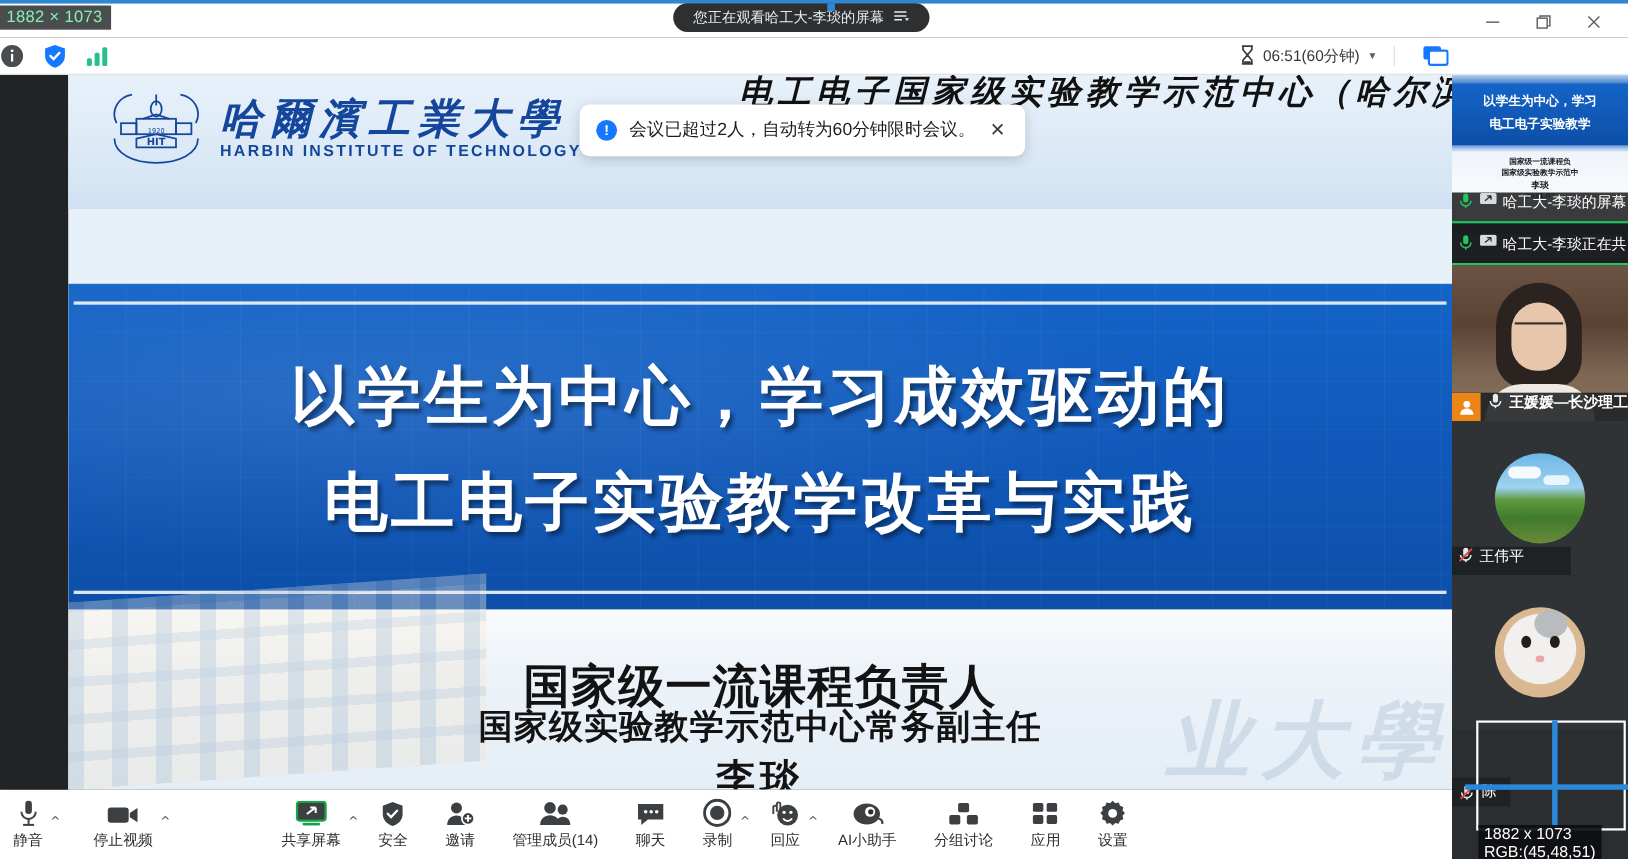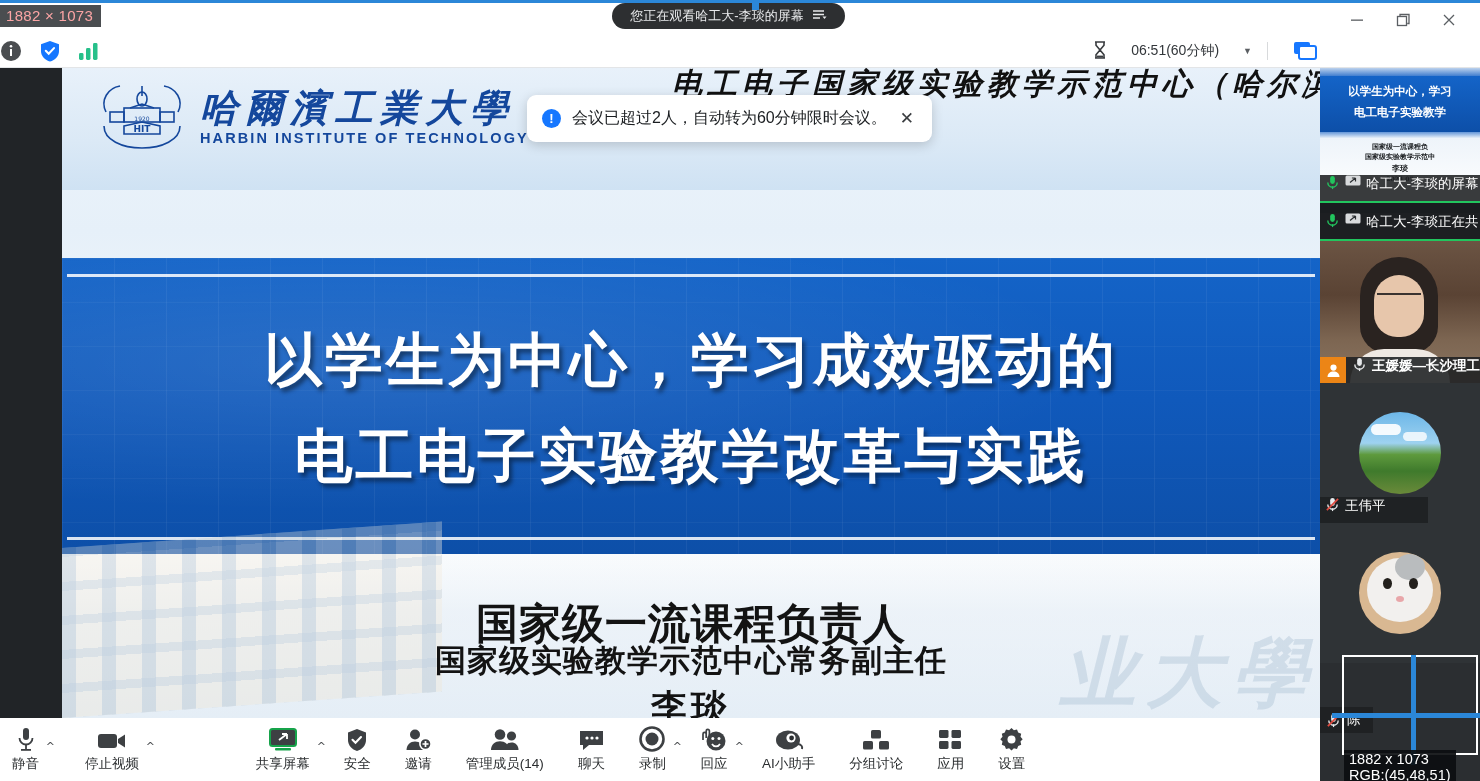--- a/index.html
+++ b/index.html
@@ -13,21 +13,21 @@
   
   #win-titlebar{
     position:absolute; left:0; top:0; width:1480px; height:34px;
     background:#fff; border-top:3px solid #3f4448;
   }
   #win-titlebar .topstrip{
     position:absolute; left:0; top:-3px; width:1480px; height:3px; background:#2b87d8;
   }
   #capture-size-badge{
     position:absolute; left:0; top:5px;
-    background:#4a4d50; color:#fca5a5; font-size:15px;
+    background:#4a4d50; color:#86efac; font-size:15px;
     padding:2px 8px 3px 6px; letter-spacing:.3px; z-index:40;
   }
   #share-pill{
     position:absolute; left:612px; top:3px; width:233px; height:26px;
     background:#2d2f31; border-radius:13px; color:#e9eaec;
     font-size:13px; display:flex; align-items:center; justify-content:center;
     gap:8px; z-index:30;
   }
   #share-pill .pilltxt{ white-space:nowrap; }
   #share-pill .dot-blue{
@@ -39,21 +39,21 @@
 
   
   #second-bar{
     position:absolute; left:0; top:34px; width:1480px; height:34px;
     background:#fff; border-bottom:1px solid #e3e5e7;
   }
   #sb-icons{ position:absolute; left:0px; top:0; height:34px; display:flex; align-items:center; gap:18px; padding-left:0px;}
   .sb-ico{ display:flex; align-items:center; justify-content:center; }
   #meet-timer{
     position:absolute; right:228px; top:0; height:34px;
-    display:flex; align-items:center; gap:24px; color:#33373b; font-size:14px;
+    display:flex; align-items:center; gap:7px; color:#33373b; font-size:14px;
   }
   #meet-timer .caret{ font-size:9px; color:#5a5e62; }
   #timer-divider{ position:absolute; right:212px; top:8px; width:1px; height:18px; background:#d8dadc; }
   #sb-right-ico{ position:absolute; right:163px; top:6px; }
 
   
   #stage{
     position:absolute; left:0; top:68px; width:1320px; height:650px;
     background:#212427; overflow:hidden;
   }

